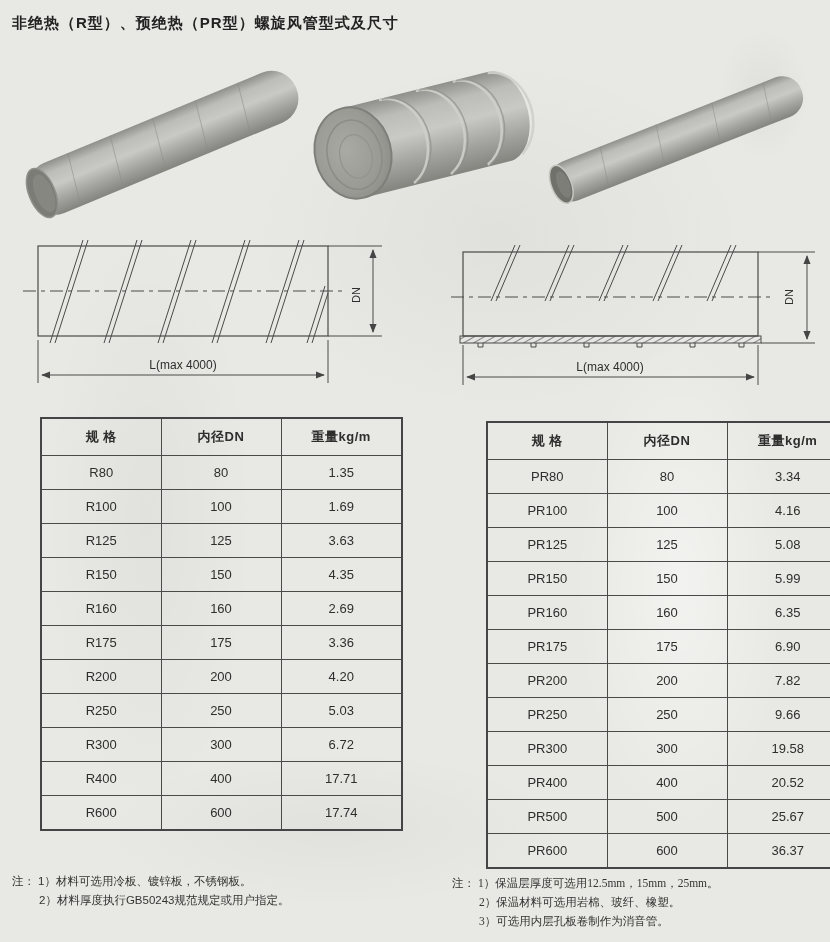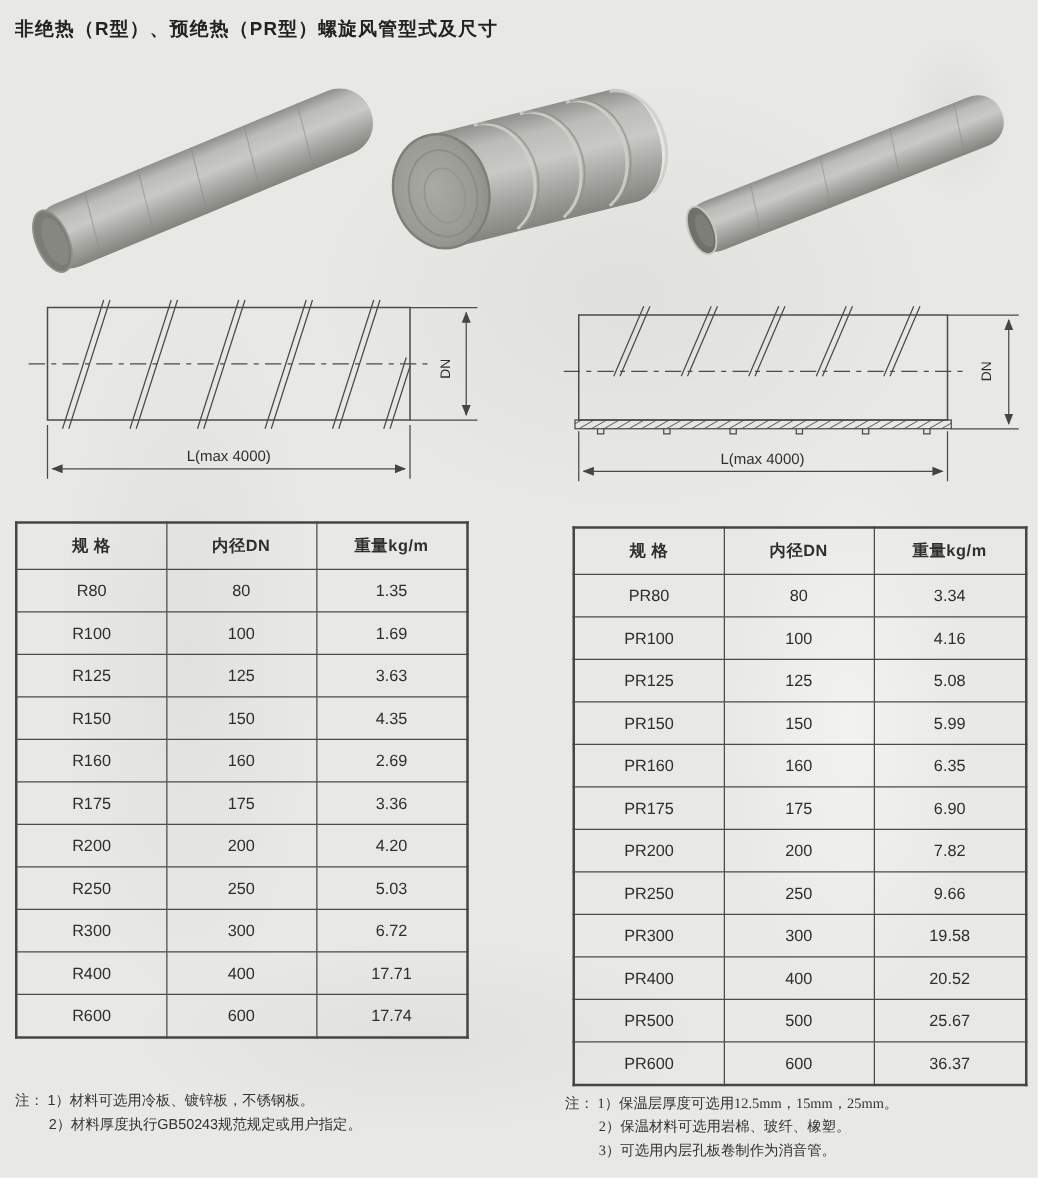--- a/index.html
+++ b/index.html
@@ -23,21 +23,21 @@
   .photos{ left:0; top:55px; }
   .diagram-r{ left:5px; top:233px; }
   .diagram-pr{ left:443px; top:233px; }
 
   table.spec{
     position:absolute; border-collapse:collapse; table-layout:fixed;
     background:transparent;
   }
   table.spec.r-type{ left:12px; top:417px; width:361px; }
   table.spec.pr-type{ left:458px; top:421px; width:362px; }
-  table.spec{ border:2px solid #454545; }
+  table.spec{ border:2px solid #454545;margin-left:28px; }
   table.spec th, table.spec td{
     border:1px solid #4a4a4a; text-align:center; vertical-align:middle;
     font-size:13px; color:#2e2e2e; padding:0;
   }
   table.spec th{ height:36px; font-weight:bold; letter-spacing:.5px; }
   table.spec td{ height:33px; }
 
   .notes{ position:absolute; font-size:11.5px; color:#333; line-height:19px; }
   .notes.r-type{ left:12px; top:872px; }
   .notes.pr-type{ left:452px; top:874px;font-family:Liberation Serif, serif; }

